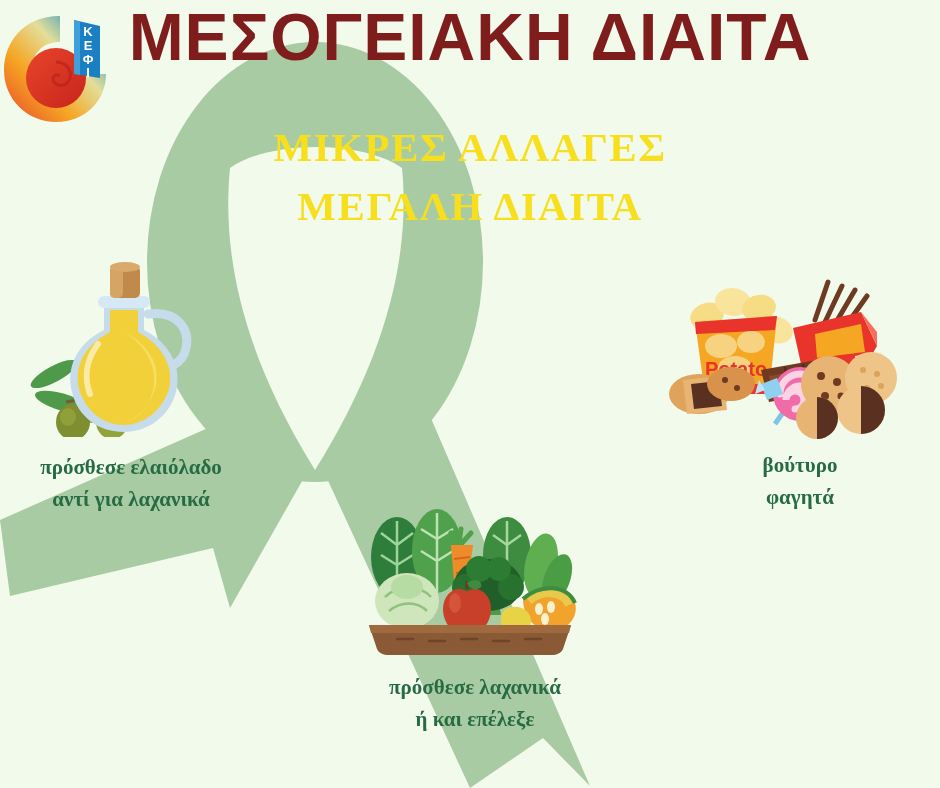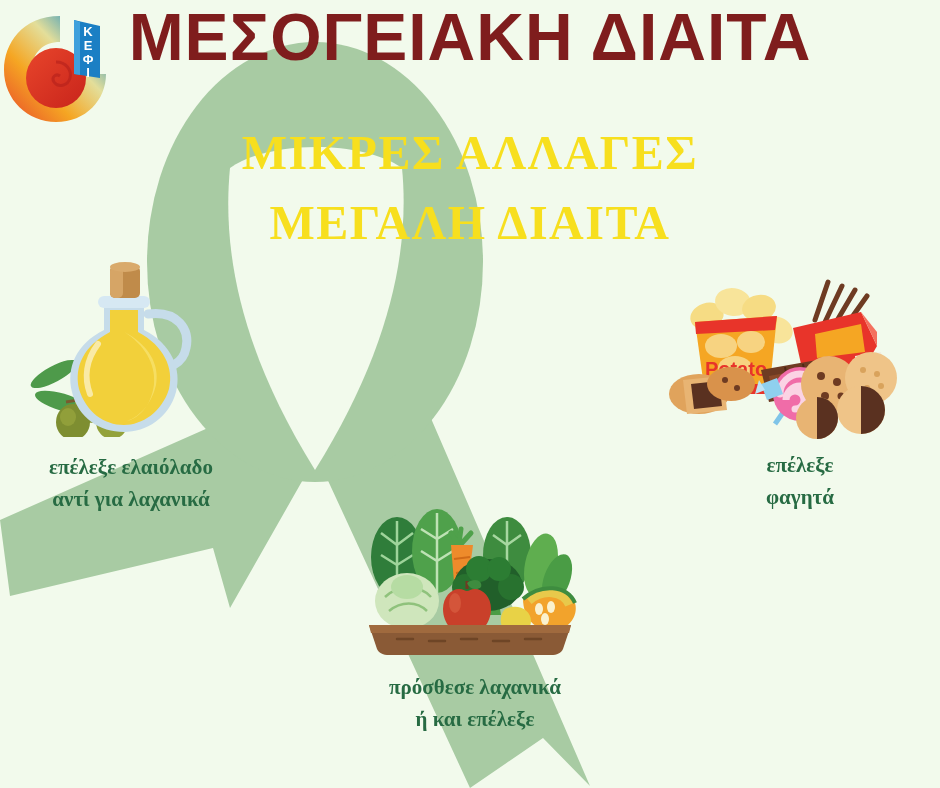--- a/index.html
+++ b/index.html
@@ -47,21 +47,21 @@
   }
 
   .subtitle {
     position: absolute;
     left: 140px;
     top: 118px;
     width: 660px;
     text-align: center;
     font-family: "Liberation Serif", "DejaVu Serif", serif;
     font-weight: 700;
-    font-size: 48px;
+    font-size: 41px;
     line-height: 1.45;
     letter-spacing: 1.5px;
     color: #F7DF1E;
   }
   .subtitle .line { display: block; }
 
   
   .caption {
     position: absolute;
     font-family: "Liberation Serif", "DejaVu Serif", serif;
@@ -152,21 +152,21 @@
         <rect x="72" y="44" width="52" height="12" rx="6" fill="#D6E8F3"></rect>
 
         <rect x="84" y="14" width="30" height="32" rx="5" fill="#C08B4A"></rect>
         <rect x="84" y="14" width="13" height="32" rx="5" fill="#D6A566"></rect>
         <ellipse cx="99" cy="15" rx="15" ry="5" fill="#D9AA6C"></ellipse>
       </g>
     </svg>
   </div>
 
   <div class="caption" id="caption-oil">
-    <span class="line">επέλεξε ελαιόλαδο</span>
+    <span class="line">πρόσθεσε ελαιόλαδο</span>
     <span class="line">αντί για λαχανικά</span>
   </div>
 
   <div class="illus" id="illus-processed">
     <svg viewBox="0 0 232 168" xmlns="http://www.w3.org/2000/svg" aria-hidden="true">
 
       <g>
         <g stroke="#6E3B22" stroke-width="5" stroke-linecap="round">
           <line x1="150" y1="48" x2="163" y2="10"></line>
           <line x1="160" y1="50" x2="177" y2="14"></line>
@@ -244,21 +244,21 @@
         </g>
         <circle cx="196" cy="138" r="24" fill="#EFC488"></circle>
         <path d="M 196 114 A 24 24 0 0 1 196 162 Z" fill="#5A3120"></path>
         <circle cx="152" cy="146" r="21" fill="#E8B473"></circle>
         <path d="M 152 125 A 21 21 0 0 1 152 167 Z" fill="#5A3120"></path>
       </g>
     </svg>
   </div>
 
   <div class="caption" id="caption-processed">
-    <span class="line">επέλεξε</span>
+    <span class="line">βούτυρο</span>
     <span class="line">φαγητά</span>
   </div>
 
   <div class="illus" id="illus-veggies">
     <svg viewBox="0 0 230 152" xmlns="http://www.w3.org/2000/svg" aria-hidden="true">
 
       <g>
         <ellipse cx="42" cy="54" rx="26" ry="40" fill="#2F7D3A"></ellipse>
         <path d="M 42 18 L 42 92 M 42 42 L 26 30 M 42 42 L 58 30 M 42 62 L 26 52 M 42 62 L 58 52" stroke="#9ED49A" stroke-width="2.5" fill="none"></path>
         <ellipse cx="82" cy="48" rx="25" ry="42" fill="#4FA14B"></ellipse>

